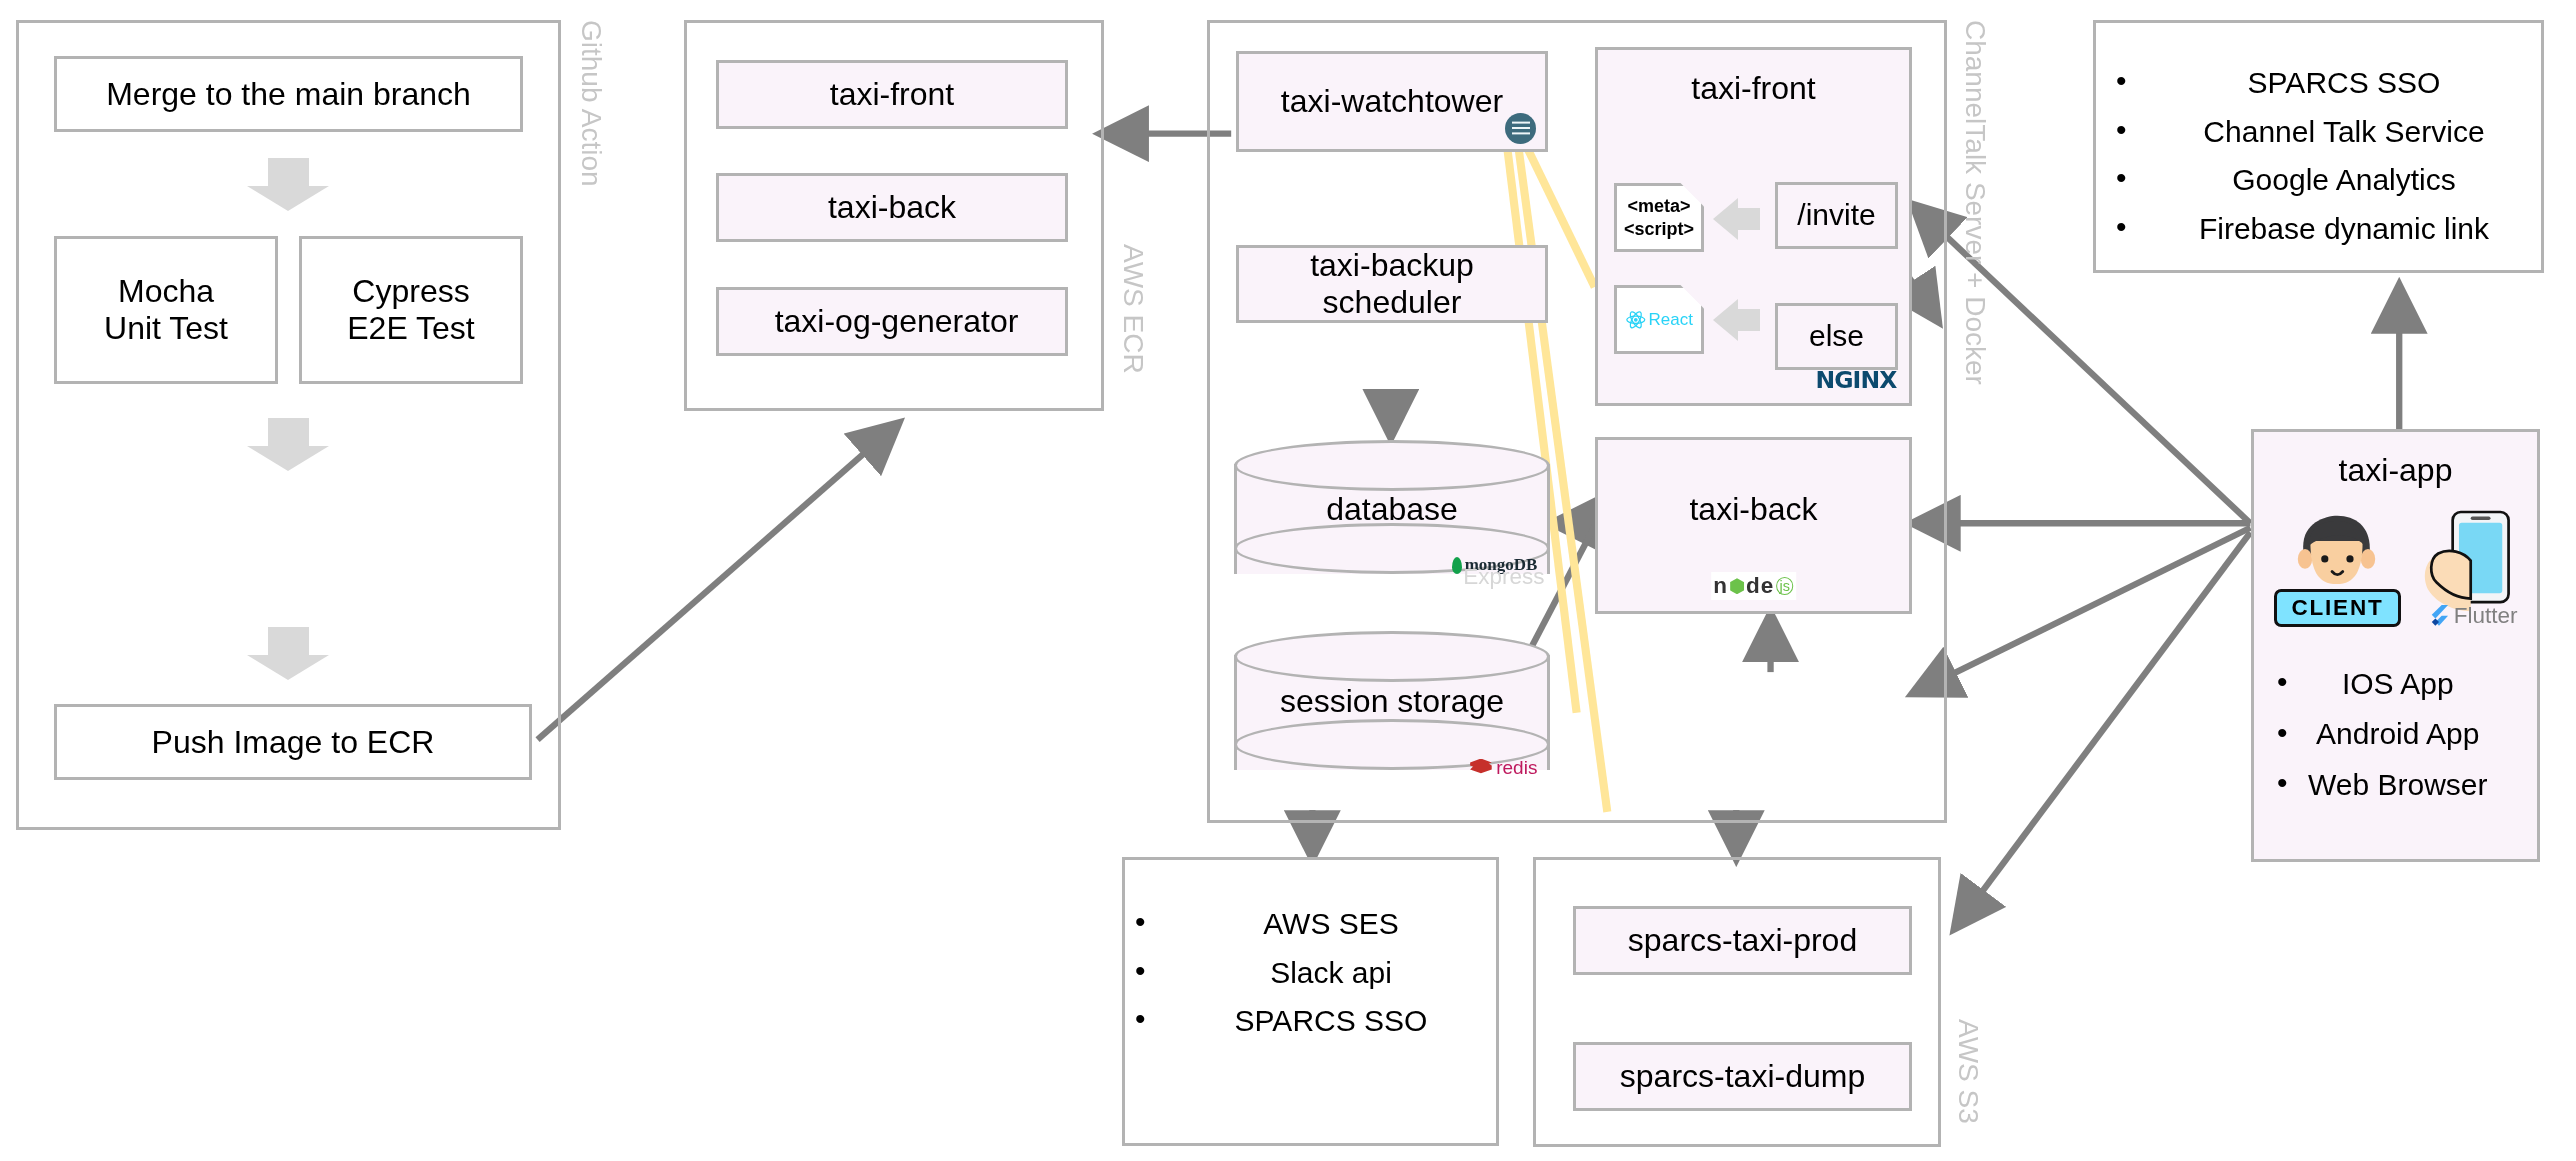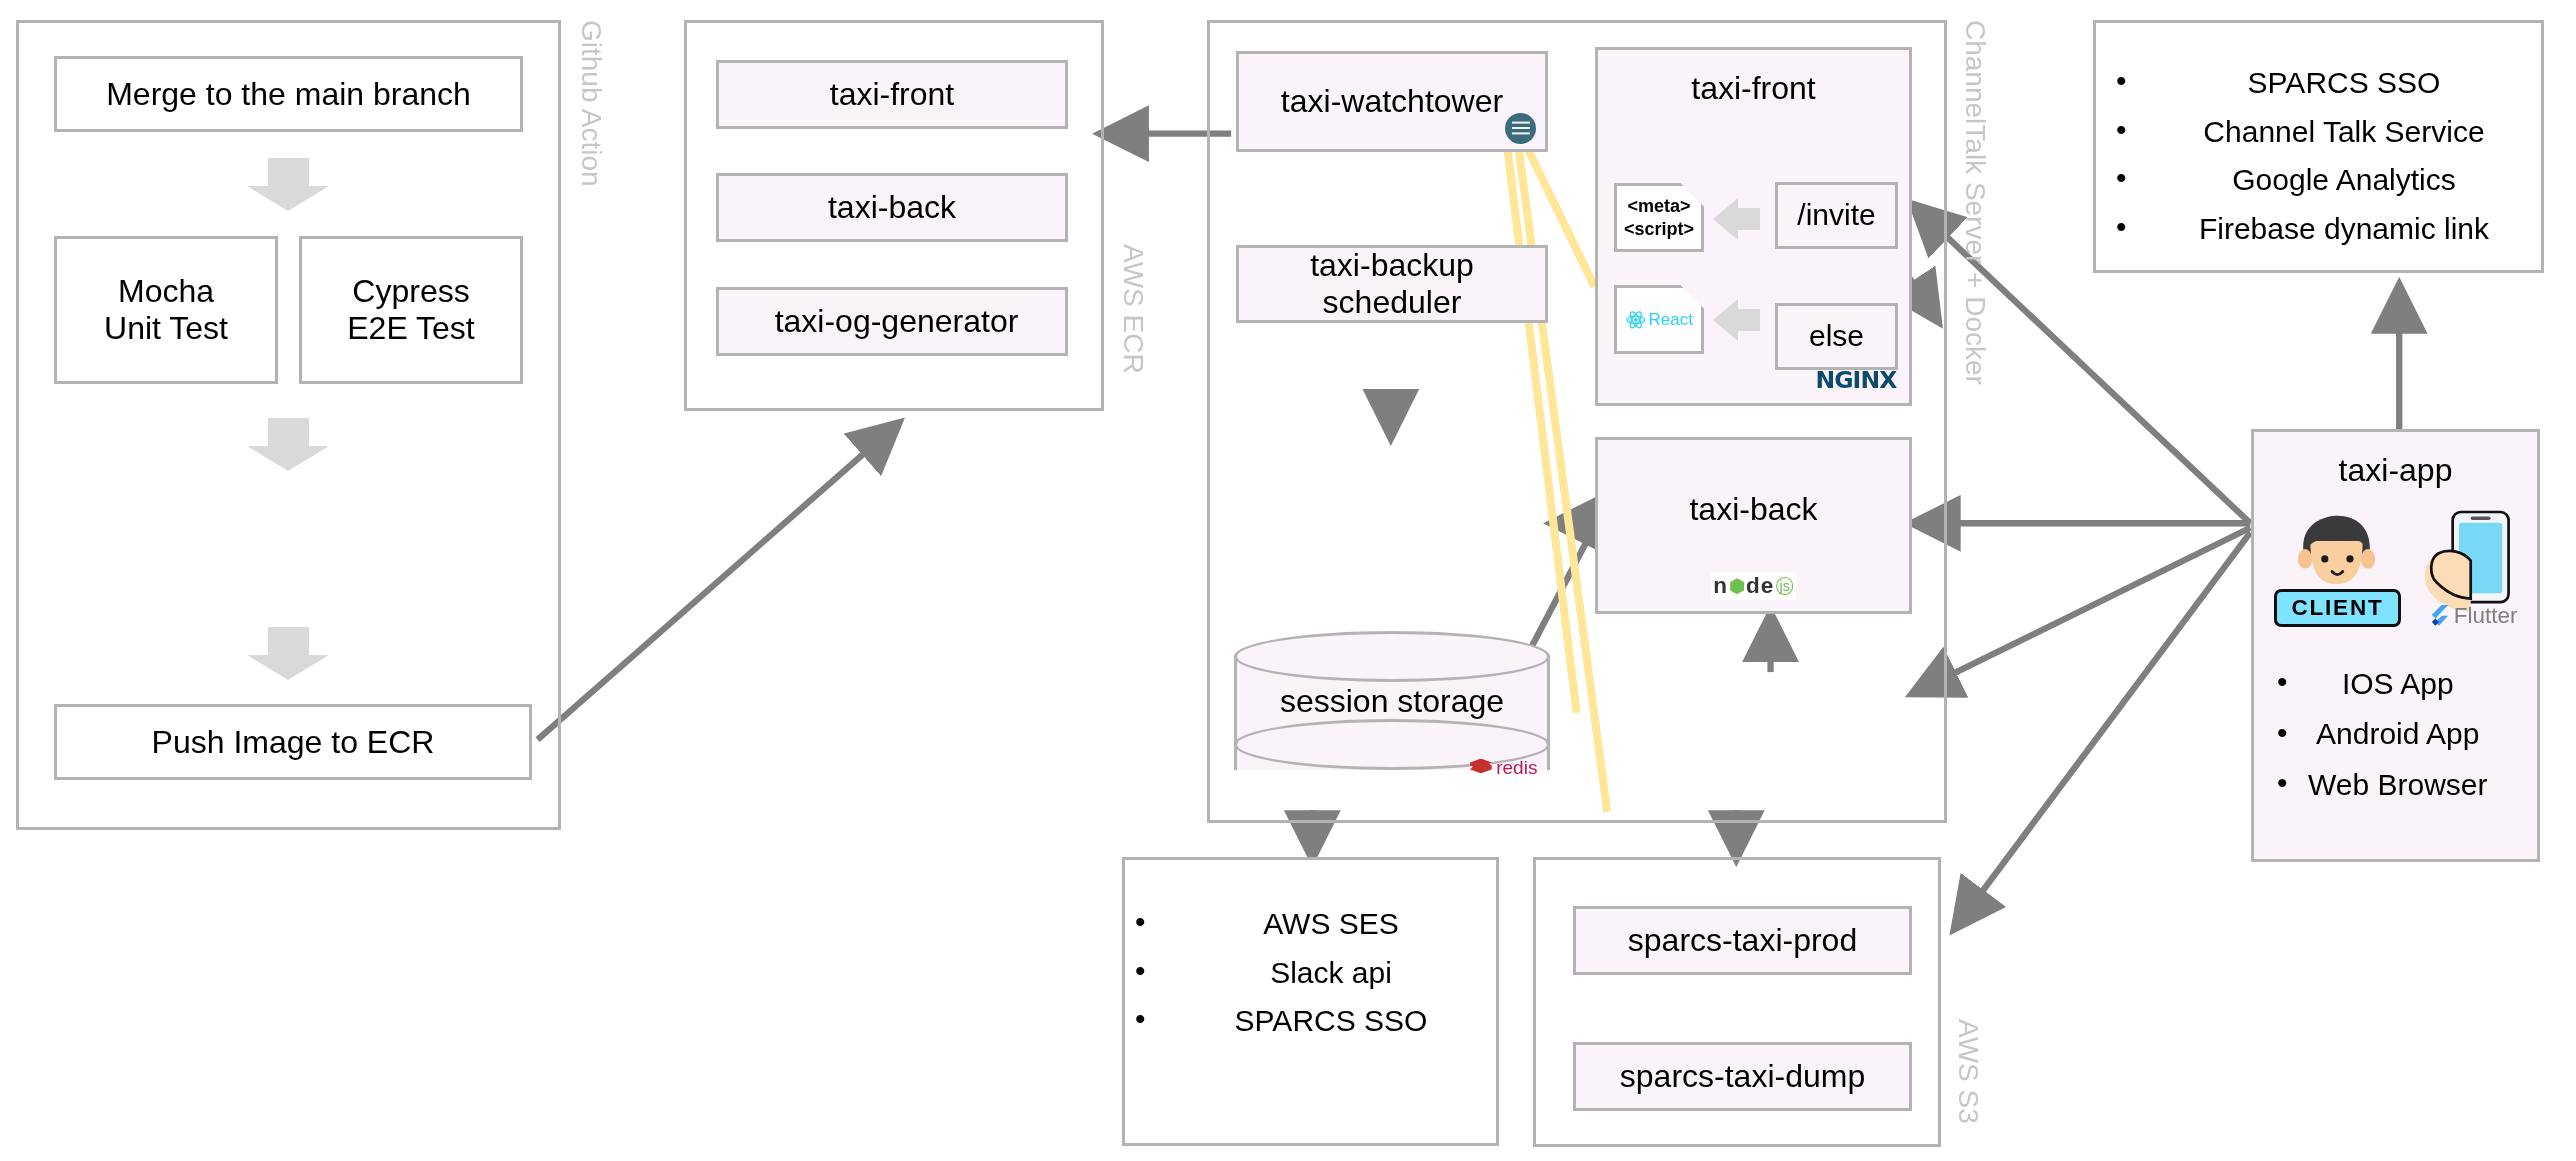--- a/index.html
+++ b/index.html
@@ -139,20 +139,34 @@
                 background:#3d6b7d;display:flex;align-items:center;justify-content:center;">
       <div style="width:18px;height:2.7px;background:#eef6f8;box-shadow:0 5.4px 0 #eef6f8,0 -5.4px 0 #eef6f8;"></div>
     </div>
   </div>
 
   <div class="card" style="left:1236px;top:245px;width:312px;height:78px;">
     <div class="lbl" style="font-size:32px;white-space:pre-line;">taxi-backup
 scheduler</div>
   </div>
 
+  <div style="position:absolute;left:1234px;top:440px;width:316px;height:155px;">
+    <div style="position:absolute;left:0;top:23.5px;width:100%;height:110px;background:#faf3fa;
+                border-left:3.6px solid #b3b3b3;border-right:3.6px solid #b3b3b3;box-sizing:border-box;"></div>
+    <div style="position:absolute;left:0;top:83px;width:100%;height:51px;border:3.6px solid #b3b3b3;
+                border-radius:50%;box-sizing:border-box;background:#faf3fa;"></div>
+    <div style="position:absolute;left:0;top:0;width:100%;height:51px;border:3.6px solid #b3b3b3;
+                border-radius:50%;box-sizing:border-box;background:#faf3fa;"></div>
+    <div class="lbl" style="position:absolute;left:0;top:51px;width:100%;text-align:center;font-size:32px;">database</div>
+    <div style="position:absolute;right:12.6px;bottom:20px;display:flex;align-items:center;gap:2.7px;">
+      <span style="width:10px;height:17px;background:#12a14b;border-radius:50% 50% 50% 50%/60% 60% 40% 40%;"></span>
+      <span style="font-family:'Liberation Serif',serif;font-weight:bold;font-size:17px;color:#1b2b34;">mongoDB</span>
+    </div>
+    <div style="position:absolute;right:5.4px;bottom:5.4px;font-size:22.5px;color:#d7d7d7;">Express</div>
+  </div>
 
   <div style="position:absolute;left:1234px;top:631px;width:316px;height:162px;">
     <div style="position:absolute;left:0;top:23.5px;width:100%;height:115px;background:#faf3fa;
                 border-left:3.6px solid #b3b3b3;border-right:3.6px solid #b3b3b3;box-sizing:border-box;"></div>
     <div style="position:absolute;left:0;top:88px;width:100%;height:51px;border:3.6px solid #b3b3b3;
                 border-radius:50%;box-sizing:border-box;background:#faf3fa;"></div>
     <div style="position:absolute;left:0;top:0;width:100%;height:51px;border:3.6px solid #b3b3b3;
                 border-radius:50%;box-sizing:border-box;background:#faf3fa;"></div>
     <div class="lbl" style="position:absolute;left:0;top:52px;width:100%;text-align:center;font-size:32px;">session storage</div>
     <div style="position:absolute;right:12.6px;bottom:14.4px;display:flex;align-items:center;gap:4.5px;">

